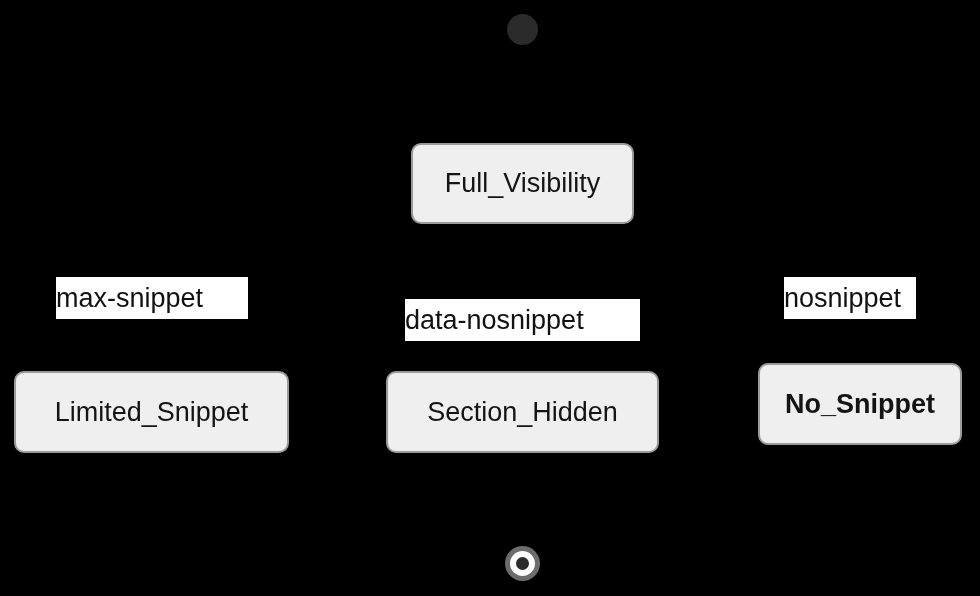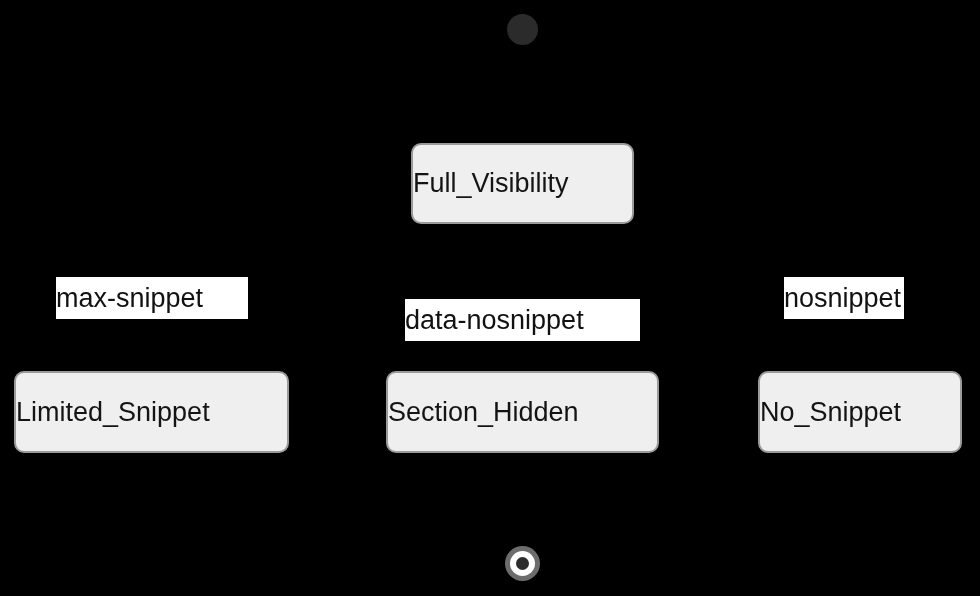--- a/index.html
+++ b/index.html
@@ -34,20 +34,21 @@
 
   
   .state-node {
     position: absolute;
     box-sizing: border-box;
     background: #efefef;
     border: 2px solid #9a9a9a;
     border-radius: 10px;
     display: flex;
     align-items: center;
+    justify-content: center;
   }
   .state-label {
     color: #141414;
     font-family: "Liberation Sans", sans-serif;
     font-size: 27px;
     line-height: 1;
     white-space: nowrap;
     letter-spacing: 0px;
   }
 
@@ -118,33 +119,33 @@
   </div>
 
   <div class="edge-label" style="left:56px; top:277px; width:192px;">
     <span>max-snippet</span>
   </div>
 
   <div class="edge-label" style="left:405px; top:277px; width:235px;margin-top:22px;">
     <span>data-nosnippet</span>
   </div>
 
-  <div class="edge-label" style="left:784px; top:277px; width:120px;">
+  <div class="edge-label" style="left:784px; top:277px; width:132px;">
     <span>nosnippet</span>
   </div>
 
   <div class="state-node" style="left:386px; top:371px; width:273px; height:82px;">
     <span class="state-label">Section_Hidden</span>
   </div>
 
   <div class="state-node" style="left:14px; top:371px; width:275px; height:82px;">
     <span class="state-label">Limited_Snippet</span>
   </div>
 
-  <div class="state-node" style="left:758px; top:371px; width:204px; height:82px;">
+  <div class="state-node" style="left:758px; top:363px; width:204px; height:82px;font-weight:bold;">
     <span class="state-label">No_Snippet</span>
   </div>
 
   <div class="end-marker-outer" style="left:505px; top:546px; width:35px; height:35px;">
     <div class="end-marker-mid" style="width:25px; height:25px;">
       <div class="end-marker-inner" style="width:13px; height:13px;"></div>
     </div>
   </div>
 
 </div>

